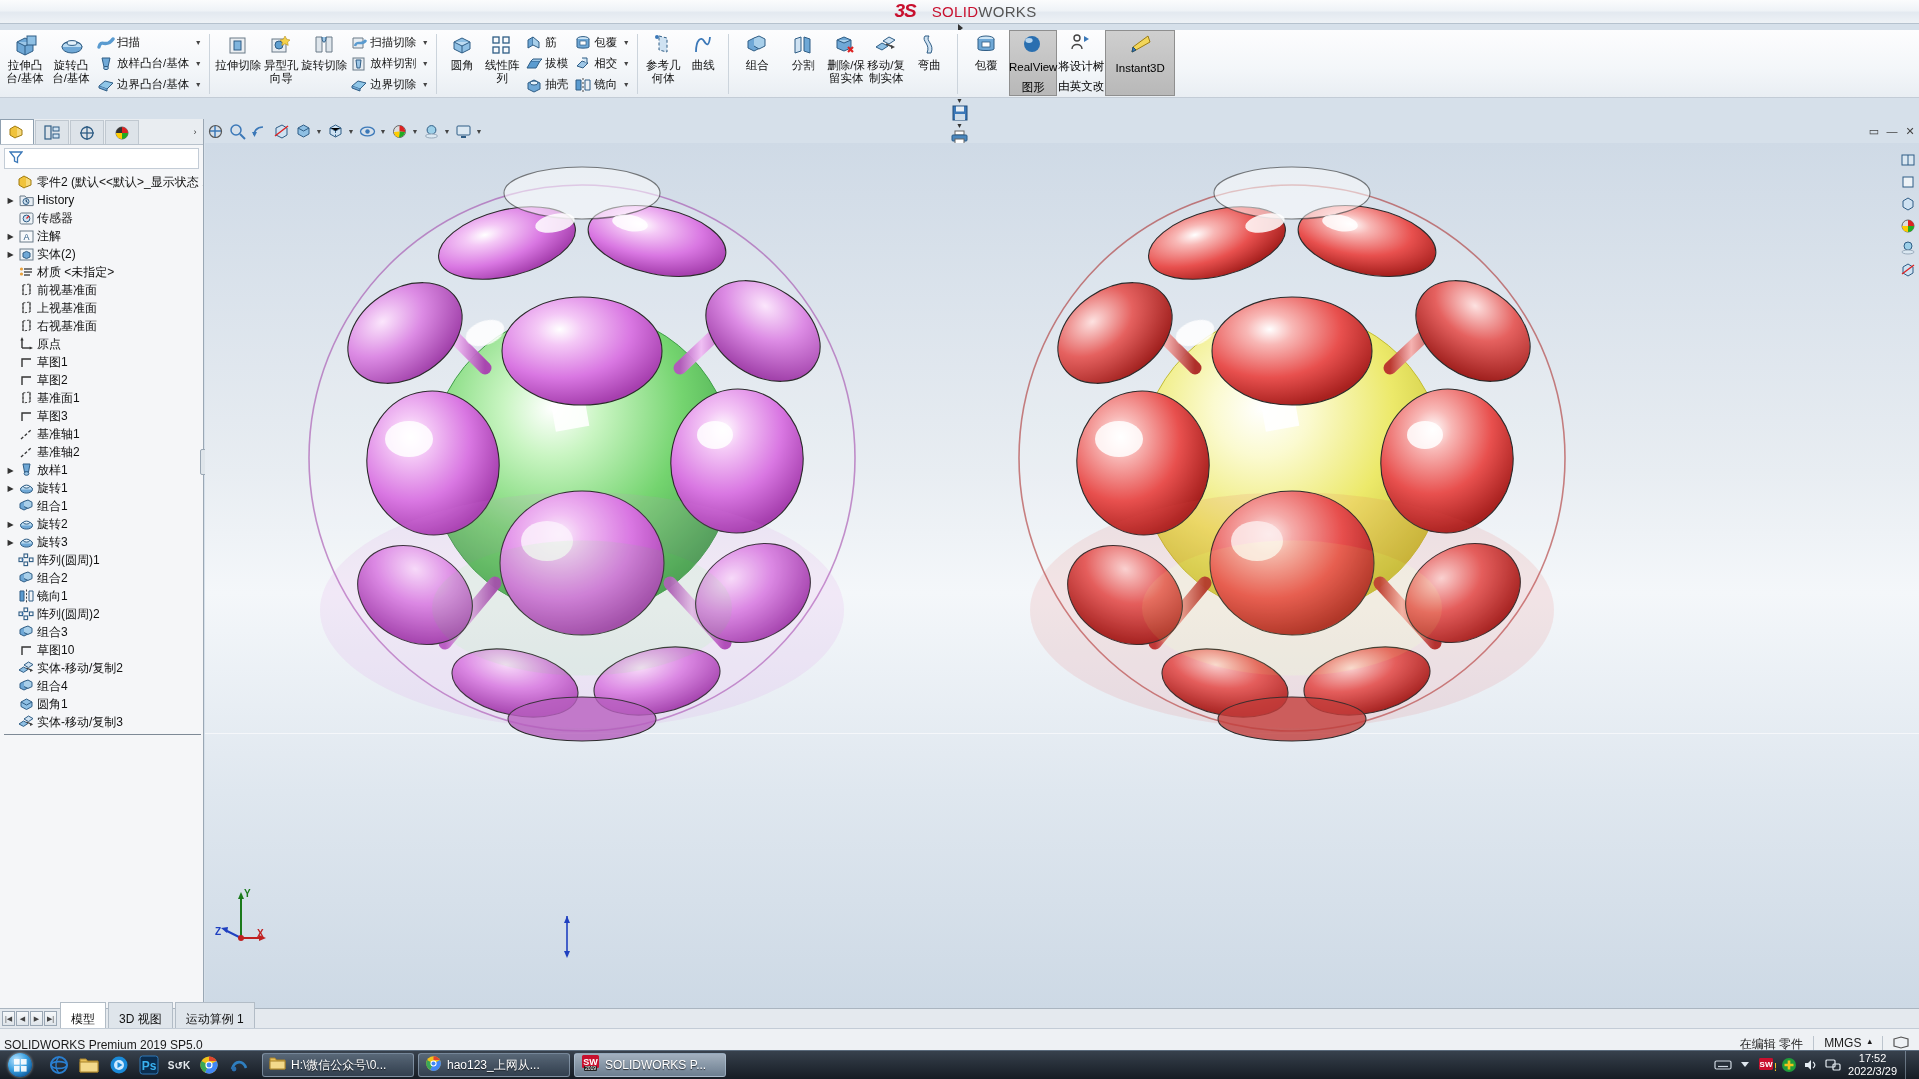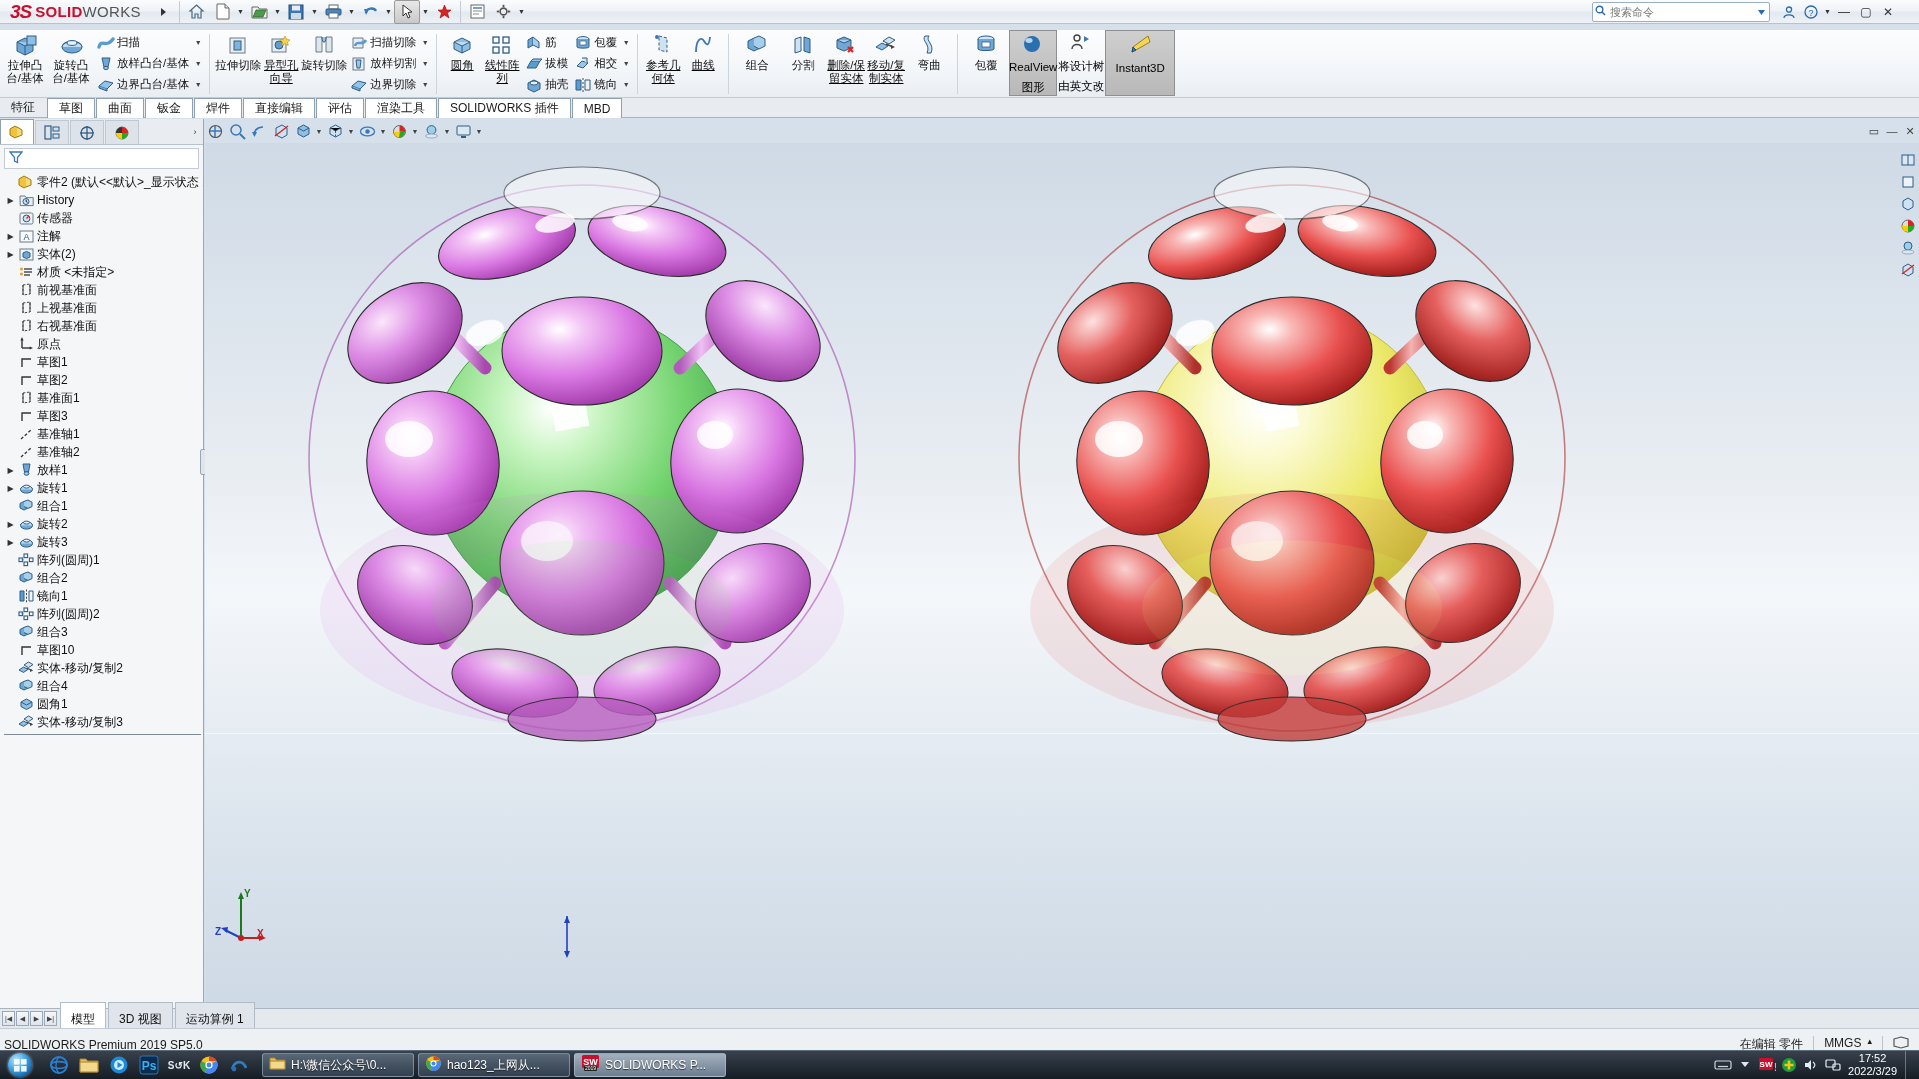--- a/index.html
+++ b/index.html
@@ -11,28 +11,28 @@
     font-size: 12px;
     background: #d6e0ea;
   }
   #app { position: relative; width: 1919px; height: 1079px; }
 
   
   .titlebar {
     position: absolute; left: 0; top: 0; width: 1919px; height: 24px;
     background: linear-gradient(to bottom, #fbfcfd 0%, #eff3f7 45%, #e3e9f0 55%, #eef2f6 100%);
     border-bottom: 1px solid #b6c2ce;
-    display: flex; align-items: center;
+    display: flex; align-items: center; flex-direction: column;
   }
   .sw-logo {
     display: flex; align-items: center; padding-left: 10px;
     width: 150px; height: 30px;
   }
   .sw-logo .mark { color: #c8102e; font-size: 19px; font-weight: bold; font-style: italic; letter-spacing: -1px;}
-  .sw-logo .solid { color: #c8102e; font-size: 15px; font-weight: bold; letter-spacing: .3px; margin-left:4px;}
+  .sw-logo .solid { color: #c8102e; font-size: 15px; font-weight: normal; letter-spacing: .3px; margin-left:16px;}
   .sw-logo .works { color: #555; font-size: 15px; letter-spacing: .3px; }
   .tb-sep { width: 1px; height: 22px; background: #c3ccd6; margin: 0 3px; }
   .tb-btn {
     width: 26px; height: 24px; display: flex; align-items: center; justify-content: center;
     border: 1px solid transparent; border-radius: 2px; cursor: default;
   }
   .tb-btn.active { background: linear-gradient(to bottom,#e8e8e8,#c9c9c9); border: 1px solid #9a9a9a; }
   .tb-caret { width: 11px; height: 24px; display:flex; align-items:center; justify-content:center; font-size: 7px; color:#333; }
   .doc-title {
     position: absolute; left: 0; right: 0; text-align: center; font-size: 12px; color: #1a1a1a;
@@ -57,21 +57,21 @@
     border-bottom: 1px solid #c3ccd6;
     display: flex; align-items: flex-start; overflow: hidden;
   }
   .rgroup { display: flex; align-items: stretch; height: 68px; padding: 0 2px; }
   .rsep { width: 1px; background: #ccd4dc; margin: 4px 3px; height: 60px; }
   .bigbtn {
     width: 46px; display: flex; flex-direction: column; align-items: center;
     padding-top: 4px; cursor: default;
   }
   .bigbtn .lbl { font-size: 11.5px; line-height: 13px; text-align:center; color:#111; margin-top:1px; }
-  .bigbtn.w40 { width: 40px; text-decoration: underline; }
+  .bigbtn.w40 { width: 40px; }
   .stack { display: flex; flex-direction: column; justify-content: flex-start; padding-top:2px;}
   .smbtn { display:flex; align-items:center; height:21px; padding:0 3px; cursor: default;}
   .smbtn .lbl { font-size: 11.5px; color:#111; margin-left:4px; white-space: nowrap;}
   .caretcol { display:flex; flex-direction:column; justify-content:flex-start; padding-top:2px;}
   .dncaret { width: 12px; height:21px; display:flex; align-items:center; justify-content:center; font-size:7px; color:#444;}
   .toggle-big {
     width: 48px; display:flex; flex-direction:column; align-items:center; justify-content:flex-start;
     padding-top: 3px; height: 66px;
   }
   .toggle-big.on { background: linear-gradient(to bottom,#cfcfcf,#b8b8b8); border:1px solid #8f8f8f; }
@@ -668,32 +668,20 @@
           <svg width="24" height="20" viewBox="0 0 24 20">
               <path d="M20 2 L22 8 L8 16 L4 18 L5 13 Z" fill="#f2d65a" stroke="#9c7c14"></path>
               <path d="M4 18 L8 16 L5 13 Z" fill="#3b78b8" stroke="#1d4e78"></path>
             </svg>
         </span>
         <span class="lbl">Instant3D</span>
       </div>
     </div>
   </div>
 
-  <div class="cmdtabs">
-    <div class="ctab plain">特征</div>
-    <div class="ctab sel">草图</div>
-    <div class="ctab sel">曲面</div>
-    <div class="ctab sel">钣金</div>
-    <div class="ctab sel">焊件</div>
-    <div class="ctab sel">直接编辑</div>
-    <div class="ctab sel">评估</div>
-    <div class="ctab sel">渲染工具</div>
-    <div class="ctab sel">SOLIDWORKS 插件</div>
-    <div class="ctab sel">MBD</div>
-  </div>
 
   <div class="viewbar">
     <div class="vbtn">
       <svg width="17" height="17" viewBox="0 0 17 17">
           <path d="M3 8 L14 8 M8 3 L8 14" stroke="#3b78b8" stroke-width="1.5"></path>
           <circle cx="8.5" cy="8.5" r="6" fill="none" stroke="#555" stroke-width="1.2"></circle>
         </svg>
     </div>
     <div class="vbtn">
       <svg width="17" height="17" viewBox="0 0 17 17">

